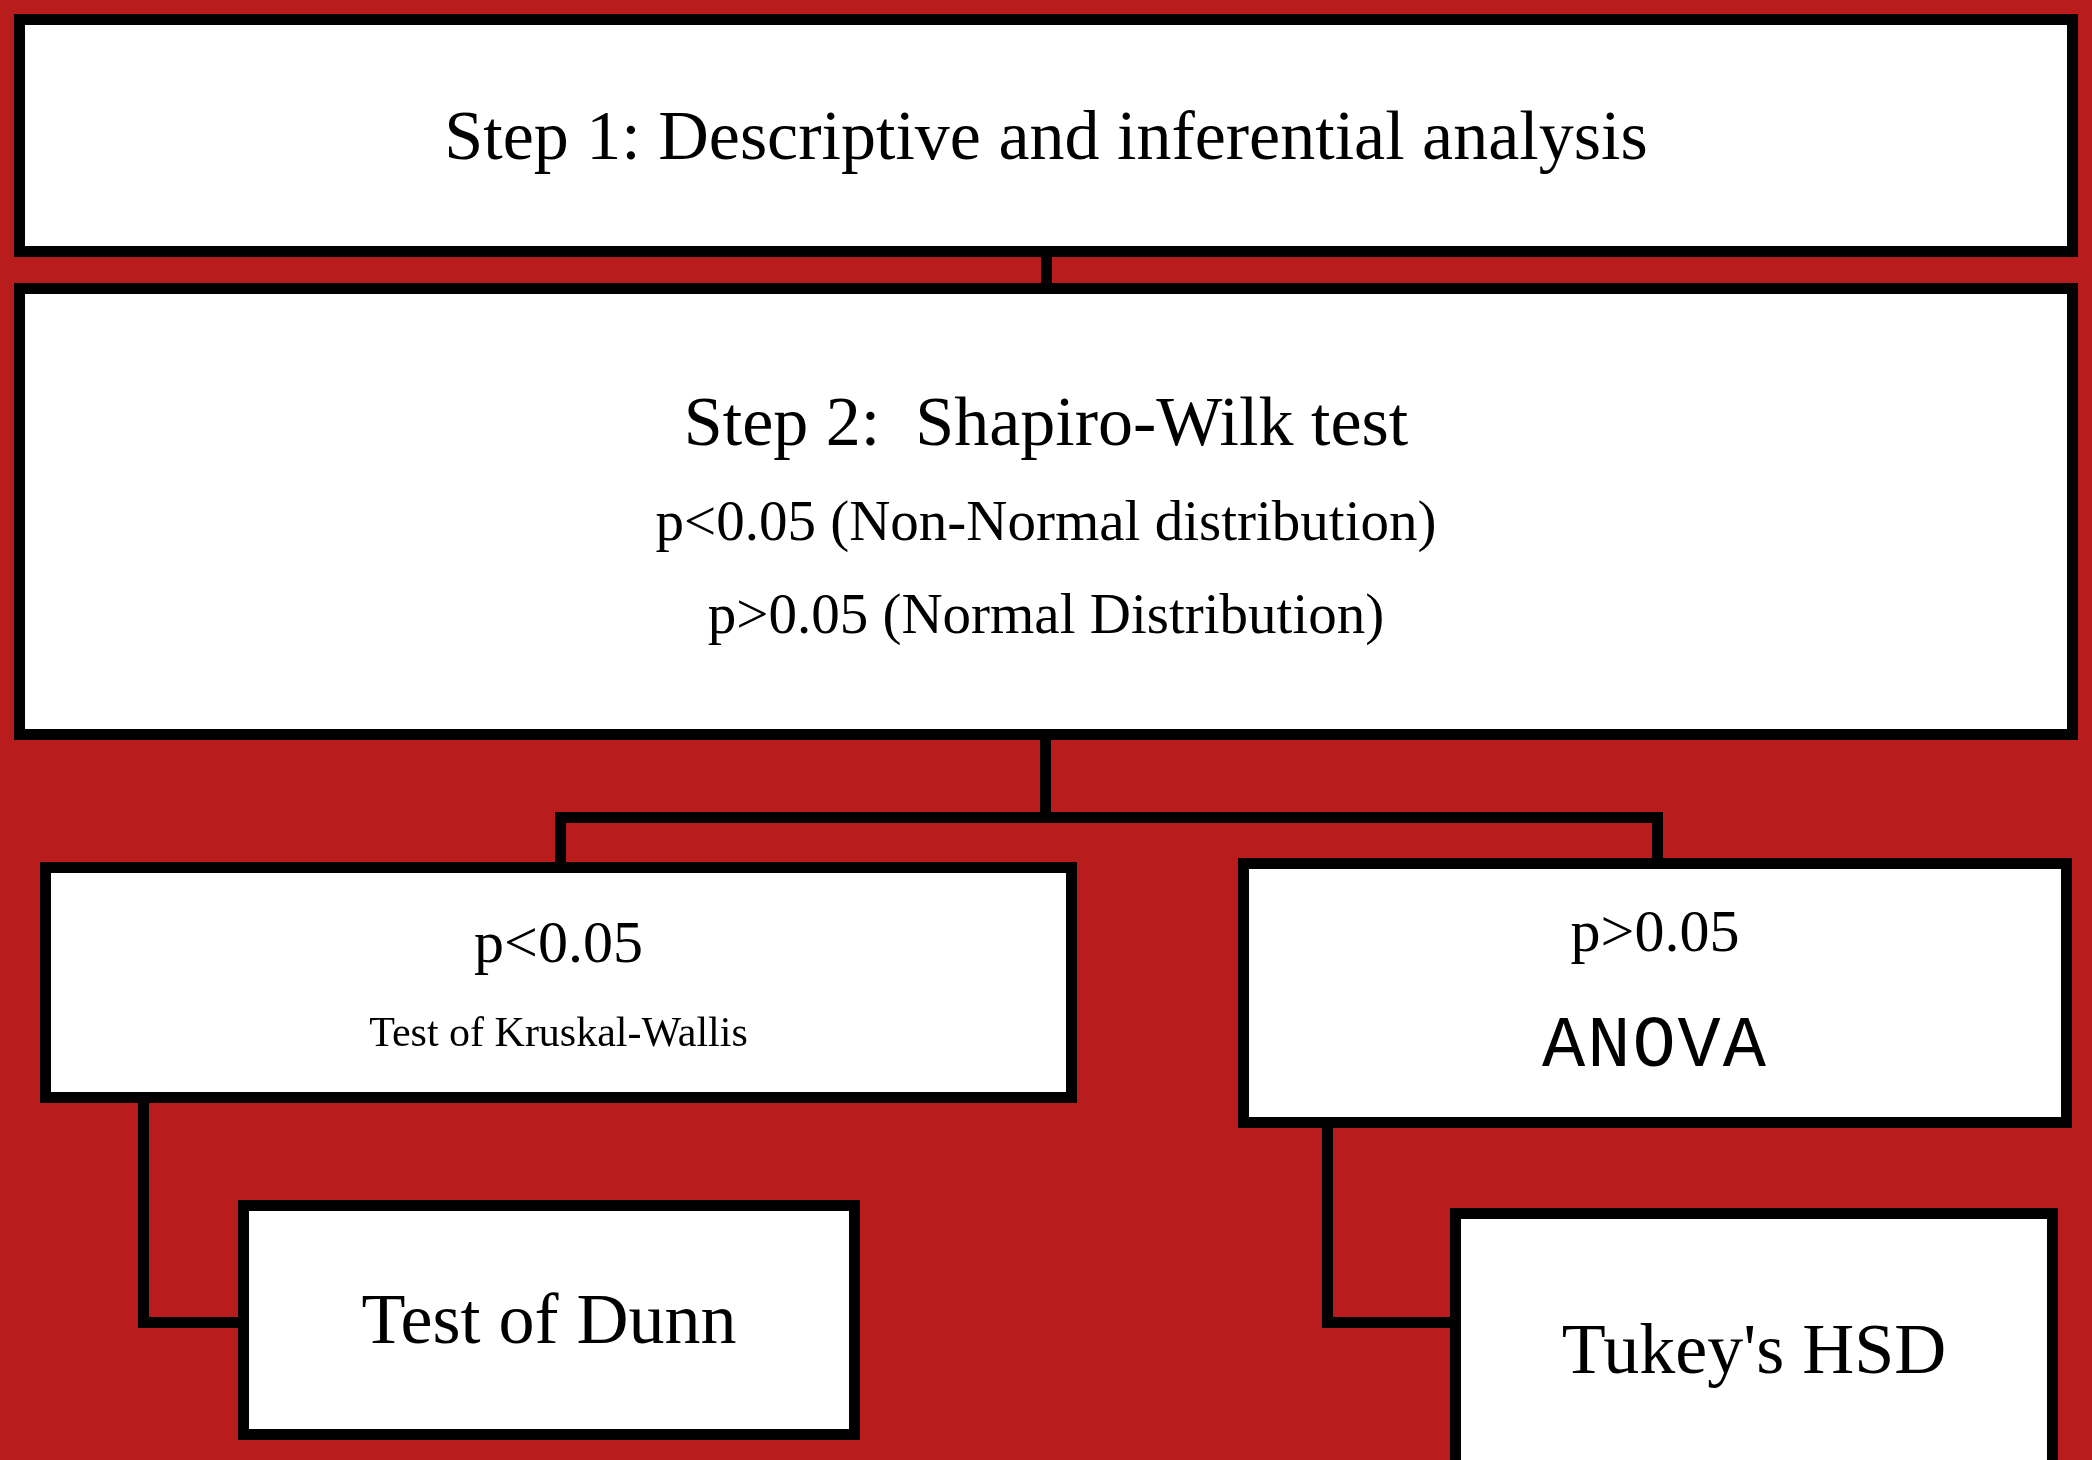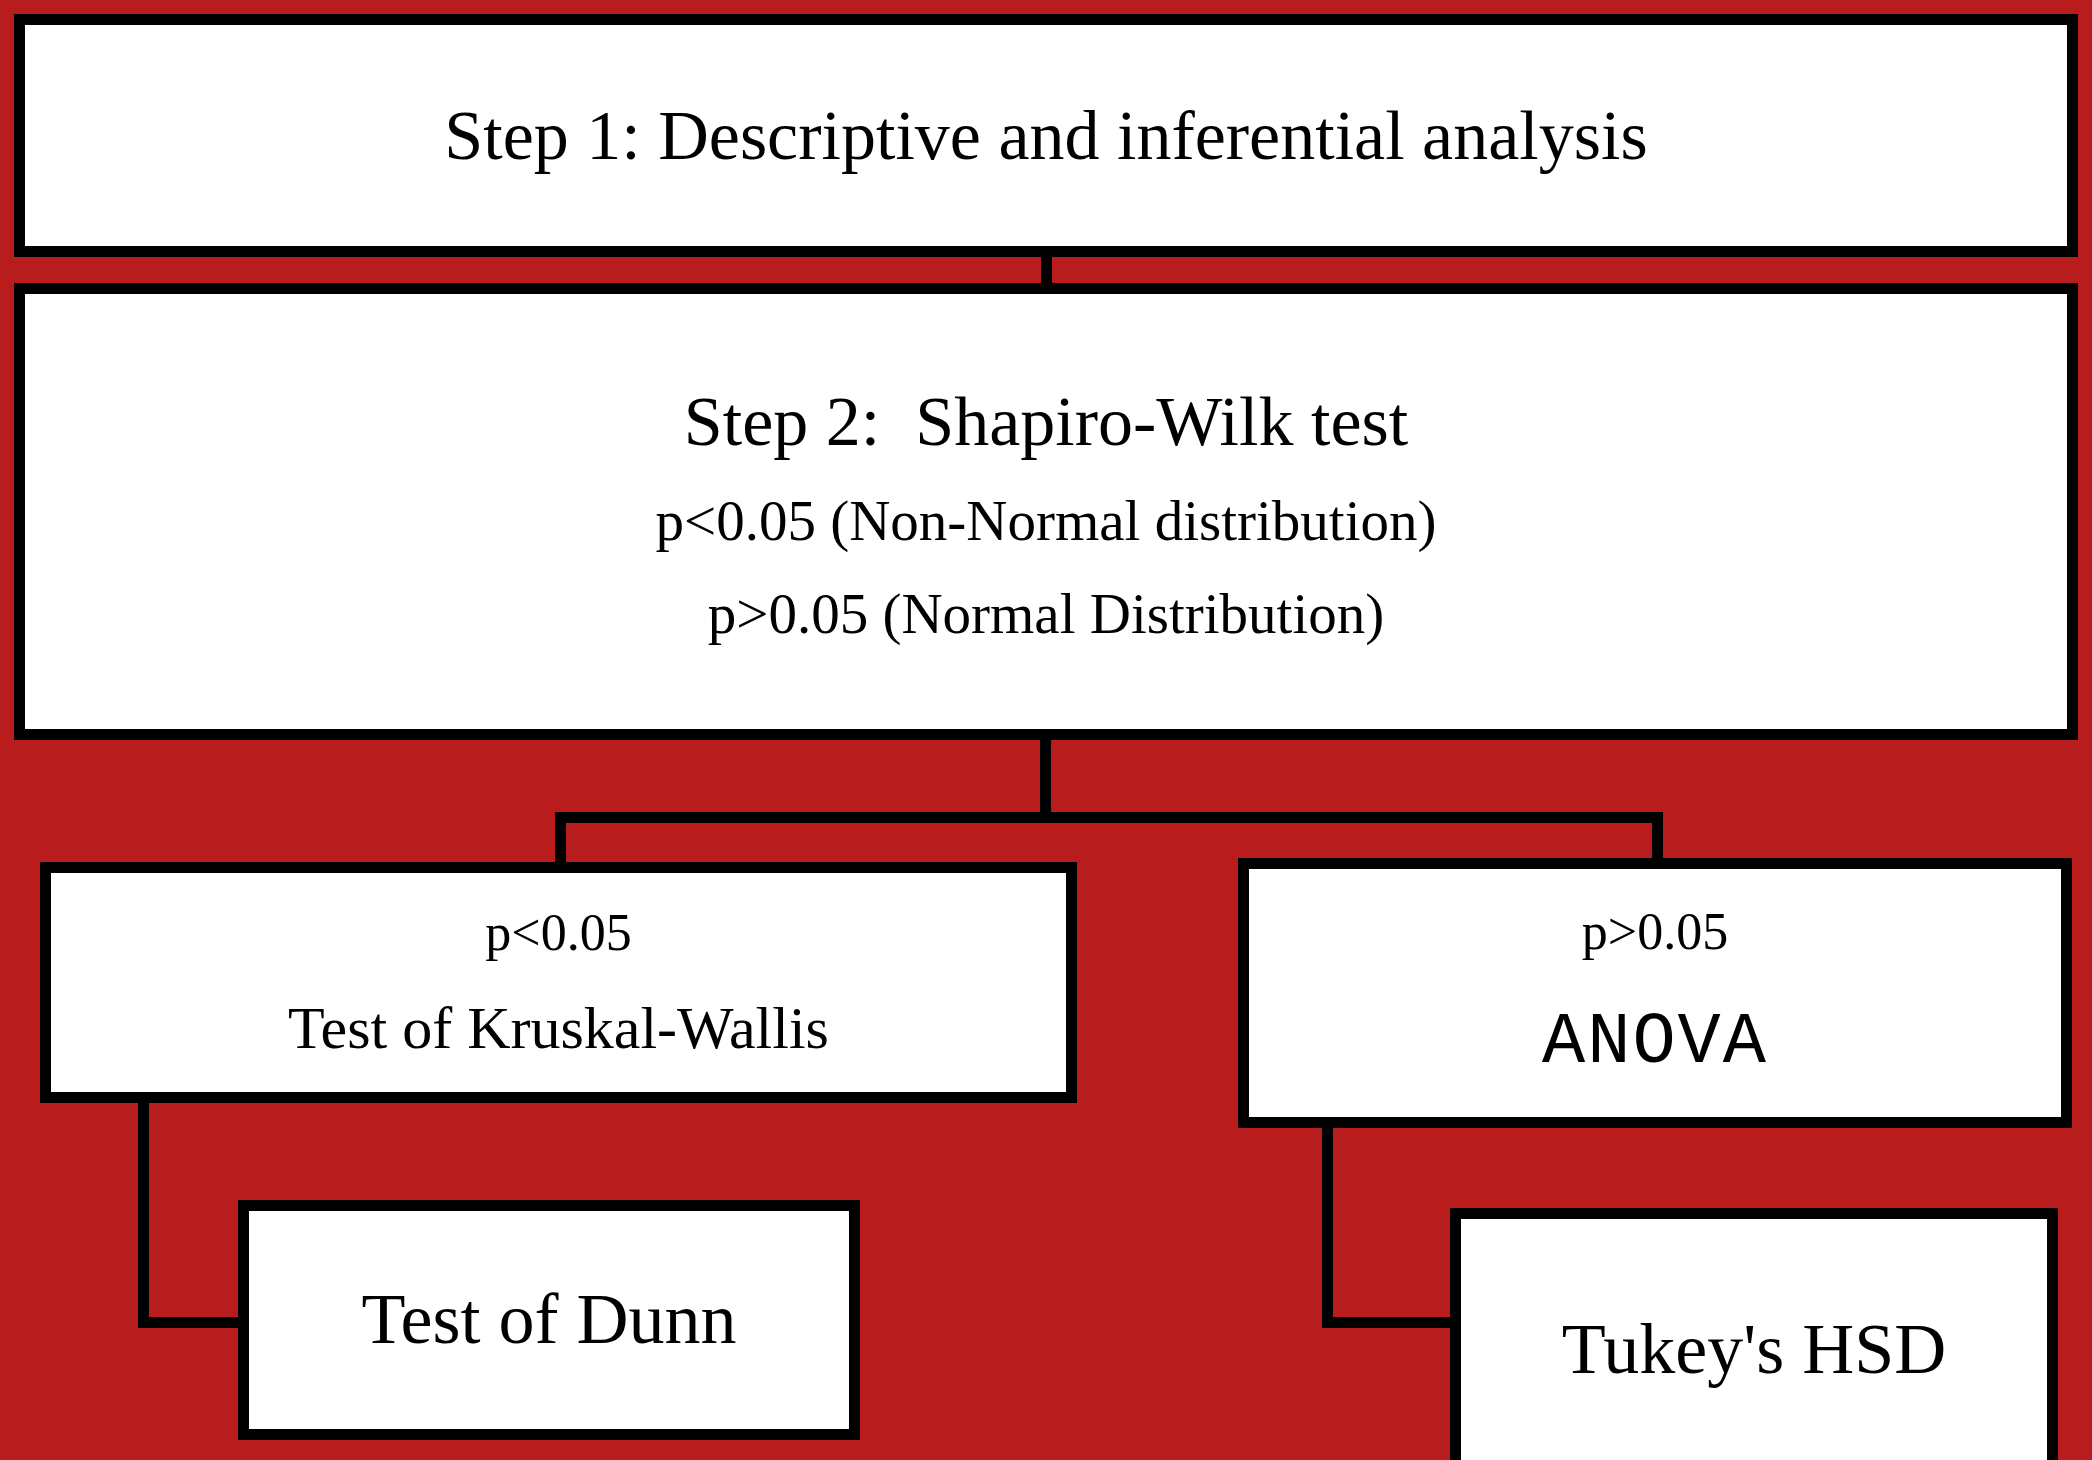--- a/index.html
+++ b/index.html
@@ -38,22 +38,22 @@
   #node-step2  { left: 14px;   top: 283px;  width: 2064px; height: 457px; gap: 30px; padding-top: 6px; }
   #node-kruskal{ left: 40px;   top: 862px;  width: 1037px; height: 241px; gap: 34px; }
   #node-anova  { left: 1238px; top: 858px;  width: 834px;  height: 270px; gap: 44px; }
   #node-dunn   { left: 238px;  top: 1200px; width: 622px;  height: 240px; }
   #node-tukey  { left: 1450px; top: 1208px; width: 608px;  height: 284px; }
 
   
   .t-step1   { font-size: 70px; }
   .t-step2a  { font-size: 70px; }
   .t-step2b  { font-size: 57px; }
-  .t-branch1 { font-size: 52px; }
-  .t-branch2 { font-size: 60px; text-align: center; }
+  .t-branch1 { font-size: 60px; }
+  .t-branch2 { font-size: 42px; text-align: center; }
   .t-anova   { font-size: 72px; letter-spacing: 2px; font-family: Liberation Mono, monospace; }
   .t-leaf    { font-size: 72px; }
 
   
   #edge-step1-step2        { left: 1041px; top: 250px;  width: 11px;   height: 40px;  }
   #edge-step2-stub         { left: 1040px; top: 735px;  width: 11px;   height: 84px;  }
   #edge-rail               { left: 555px;  top: 812px;  width: 1108px; height: 11px;  }
   #edge-rail-kruskal       { left: 555px;  top: 812px;  width: 11px;   height: 56px;  }
   #edge-rail-anova         { left: 1652px; top: 812px;  width: 11px;   height: 52px;  }
   #edge-kruskal-down       { left: 138px;  top: 1096px; width: 11px;   height: 232px; }

